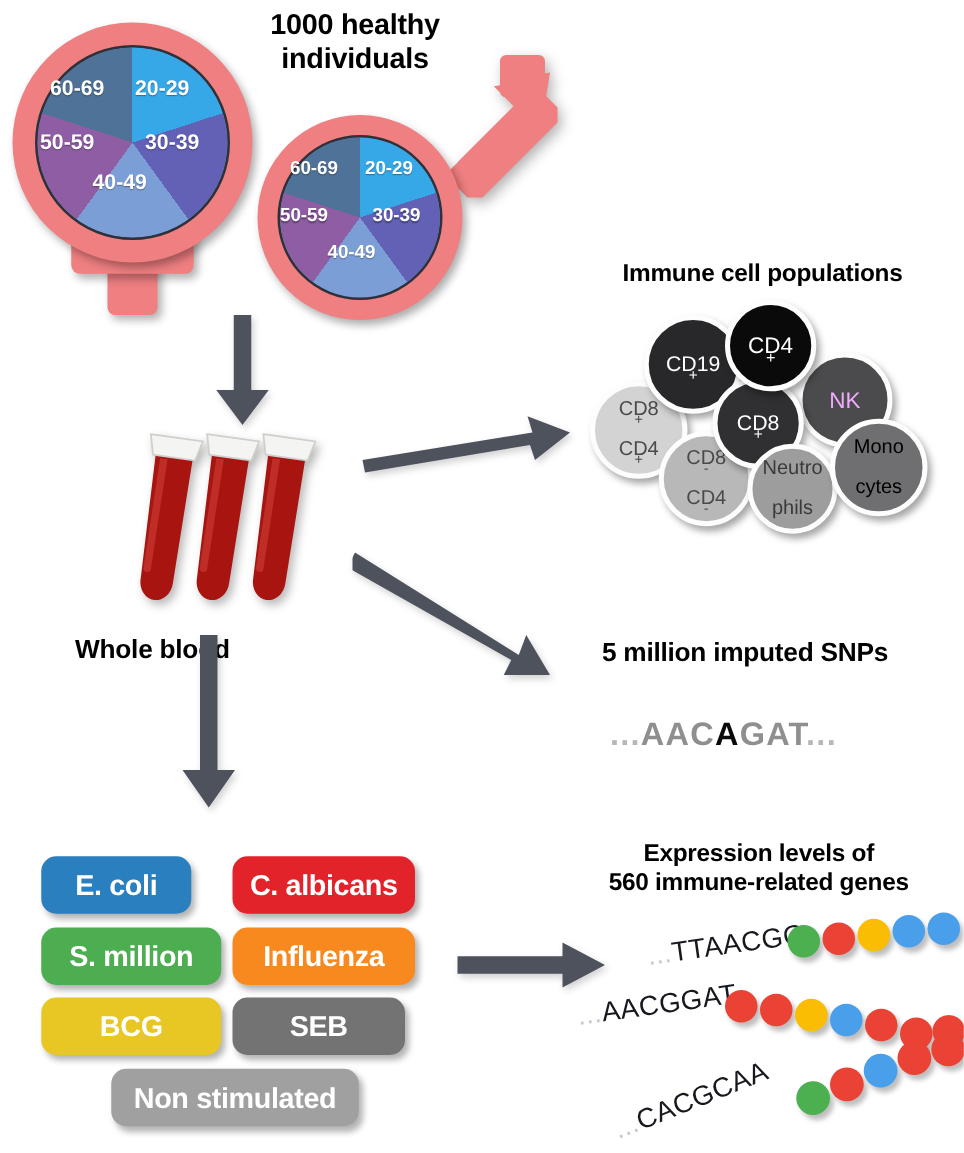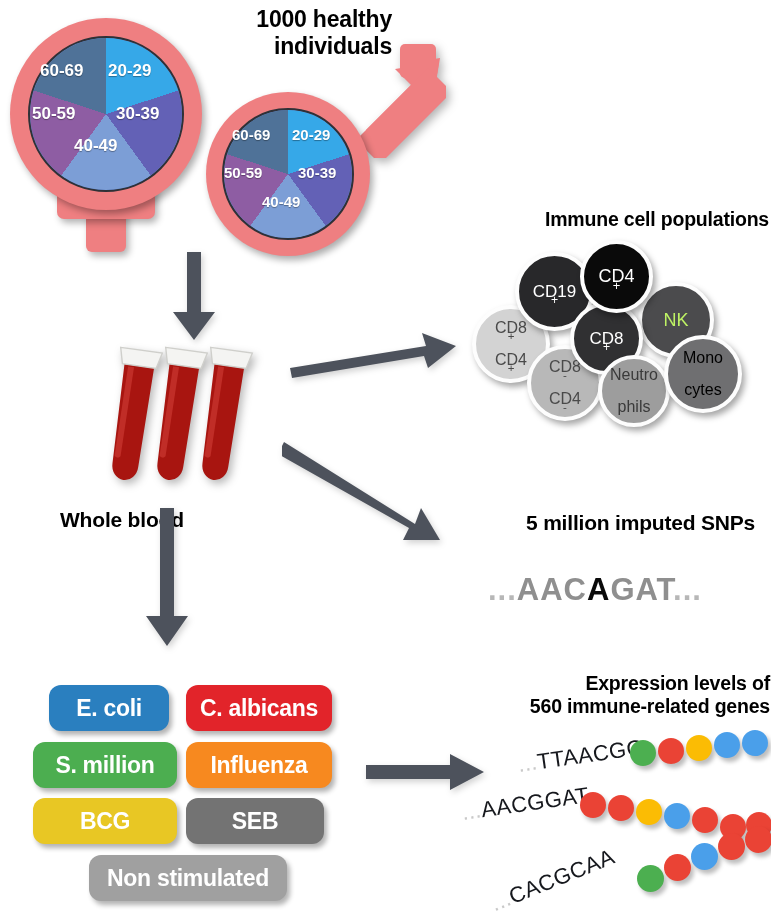--- a/index.html
+++ b/index.html
@@ -5,21 +5,21 @@
   html,body{margin:0;padding:0;background:#ffffff;}
   body{
     width:771px;height:922px;position:relative;overflow:hidden;
     font-family:"Liberation Sans","DejaVu Sans",sans-serif;
     -webkit-font-smoothing:antialiased;
   }
   .abs{position:absolute;}
 
   
   .heading{
-    font-weight:bold;color:#000;text-align:right;line-height:1.18;
+    font-weight:bold;color:#000;text-align:center;line-height:1.18;
     letter-spacing:-0.2px;
   }
   #title-1000{left:176px;top:6px;width:216px;font-size:23px;}
   #title-immune{left:451px;top:208px;width:318px;font-size:19.5px;}
   #title-snps{left:437px;top:488px;width:318px;font-size:21px;margin-top:23px;}
   #title-expression{left:444px;top:672px;width:326px;font-size:19.5px;}
   #label-whole-blood{left:60px;top:468px;width:220px;font-size:21px;text-align:left;margin-top:40px;}
 
   
   .sym-wrap{position:absolute;}
@@ -207,21 +207,21 @@
     </span>
   </div>
 
   <div class="cell" style="left:120px;top:62px;width:73px;height:73px;background:#303032;color:#ffffff;font-size:17px;z-index:5;">
     <span>
         <span>CD8</span>
         <span class="sup">+</span>
       </span>
   </div>
 
-  <div class="cell" style="left:188px;top:42px;width:76px;height:76px;background:#4b4b4d;color:#bef264;font-size:18px;z-index:4;">
+  <div class="cell" style="left:188px;top:42px;width:76px;height:76px;background:#4b4b4d;color:#f0abfc;font-size:18px;z-index:4;">
     <span>NK</span>
   </div>
 
   <div class="cell" style="left:77px;top:105px;width:76px;height:76px;background:#b8b8b8;color:#4a4a4a;font-size:16px;z-index:4;">
     <span>
       <span>CD8</span><span class="sup">-</span><br>
       <span>CD4</span><span class="sup">-</span>
     </span>
   </div>
 
@@ -236,26 +236,26 @@
     <span>
       <span>Mono</span><br>
       <span>cytes</span>
     </span>
   </div>
 </div>
 
 <div class="heading abs" id="title-snps">5 million imputed SNPs</div>
 
 <div class="abs" style="left:488px;top:528px;width:250px;height:90px;">
-  <div class="snp-row" style="left:0px;top:44px;font-size:31px;font-weight:bold;letter-spacing:1px;text-align:center;">
+  <div class="snp-row" style="left:0px;top:44px;font-size:26px;font-weight:bold;letter-spacing:1px;text-align:center;">
     <span class="snp-dim snp-blur">...</span><span class="snp-mid">AAC</span><span class="snp-bold">A</span><span class="snp-mid">GAT</span><span class="snp-dim snp-blur">...</span>
   </div>
 </div>
 
-<div class="pill" style="left:33px;top:685px;width:120px;height:46px;background:#2a7fbf;margin-left:16px;">
+<div class="pill" style="left:33px;top:685px;width:120px;height:46px;background:#2a7fbf;">
     <span>E. coli</span>
   </div>
 <div class="pill" style="left:186px;top:685px;width:146px;height:46px;background:#e2242a;">
     <span>C. albicans</span>
   </div>
 <div class="pill" style="left:33px;top:742px;width:144px;height:46px;background:#4cae50;">
     <span>S. million</span>
   </div>
 <div class="pill" style="left:186px;top:742px;width:146px;height:46px;background:#f7891f;">
     <span>Influenza</span>

